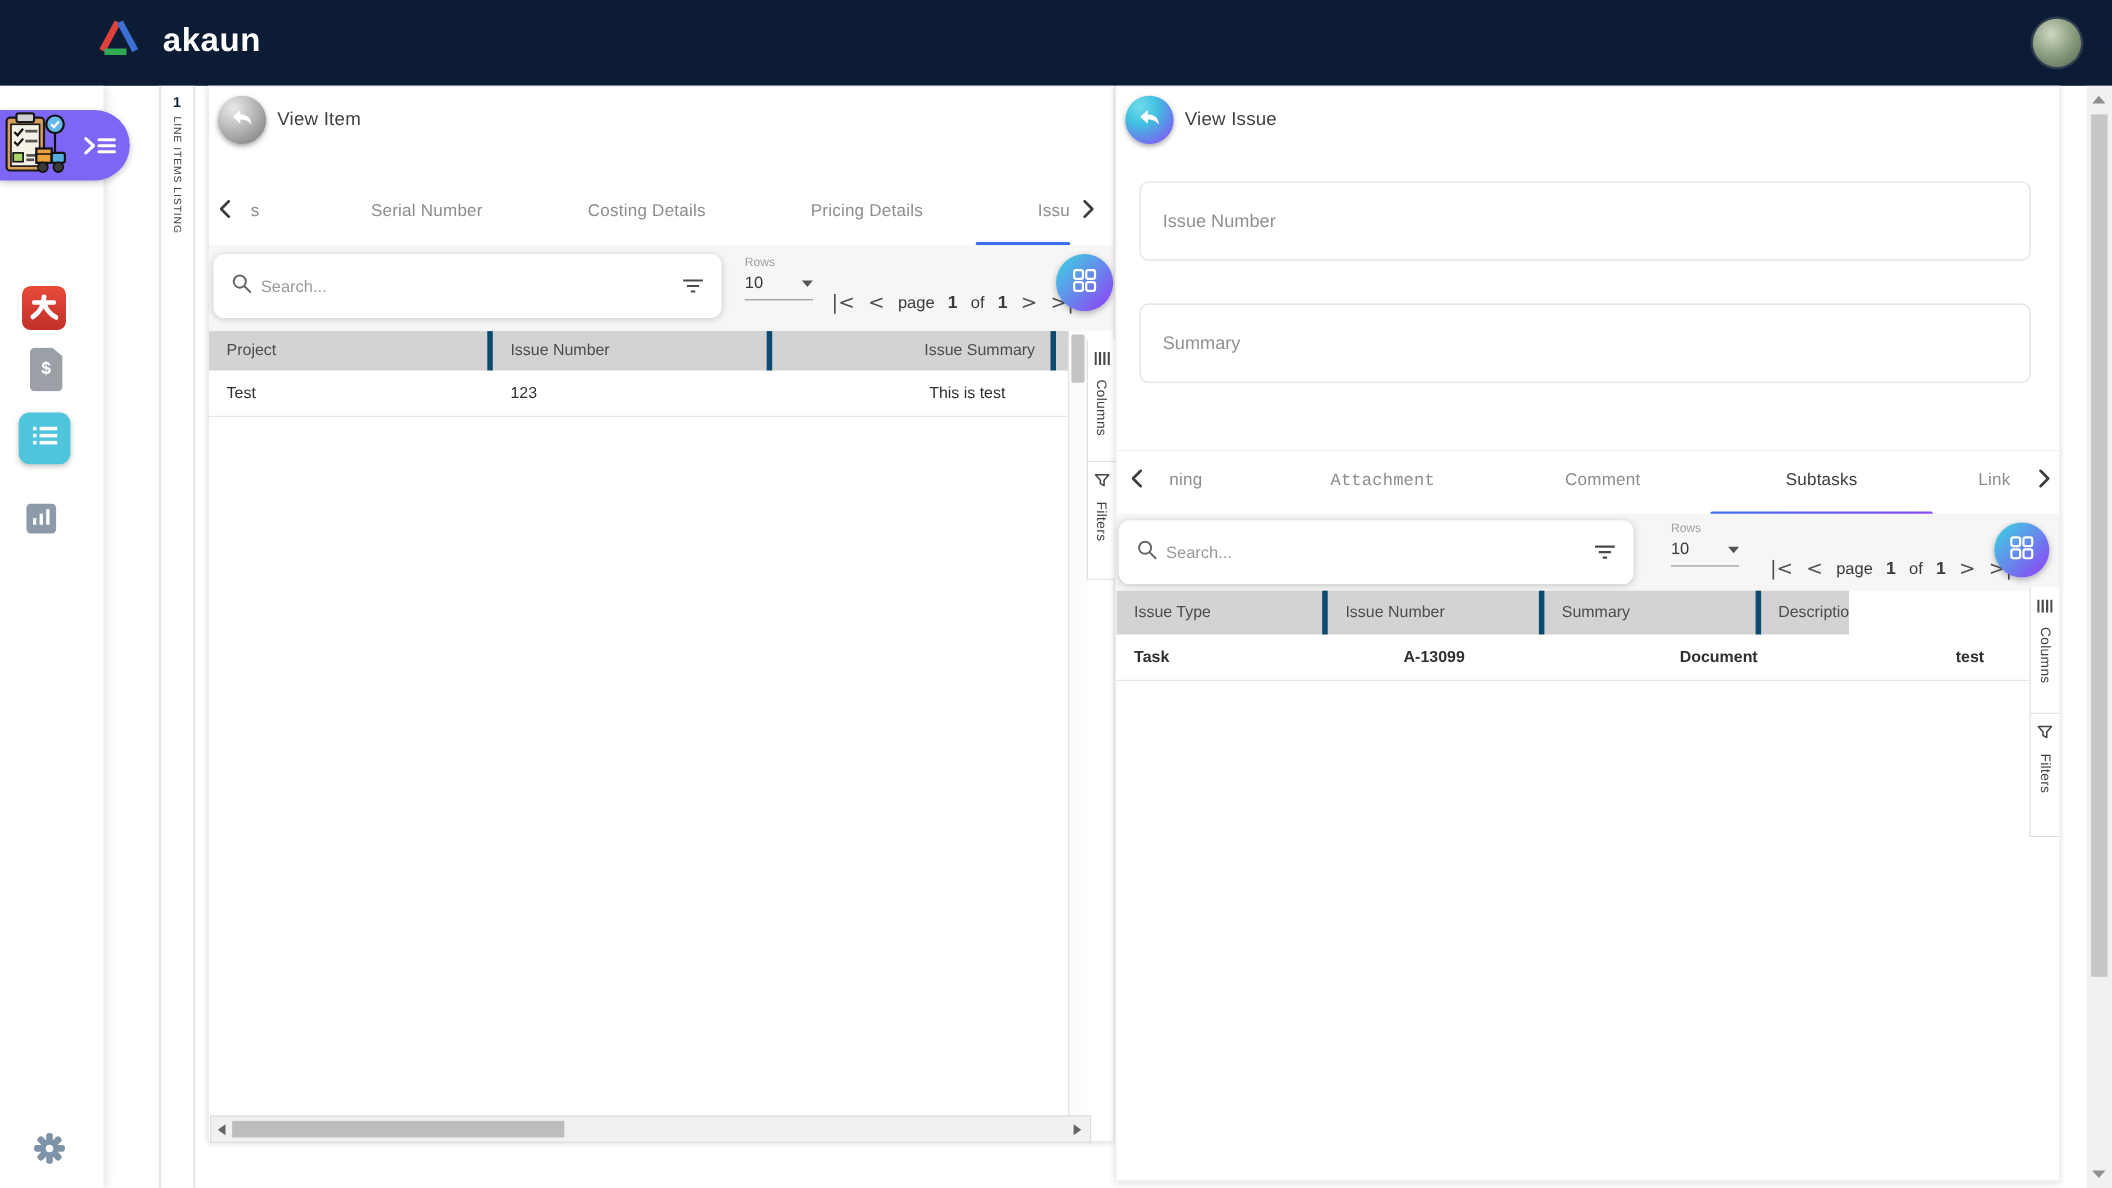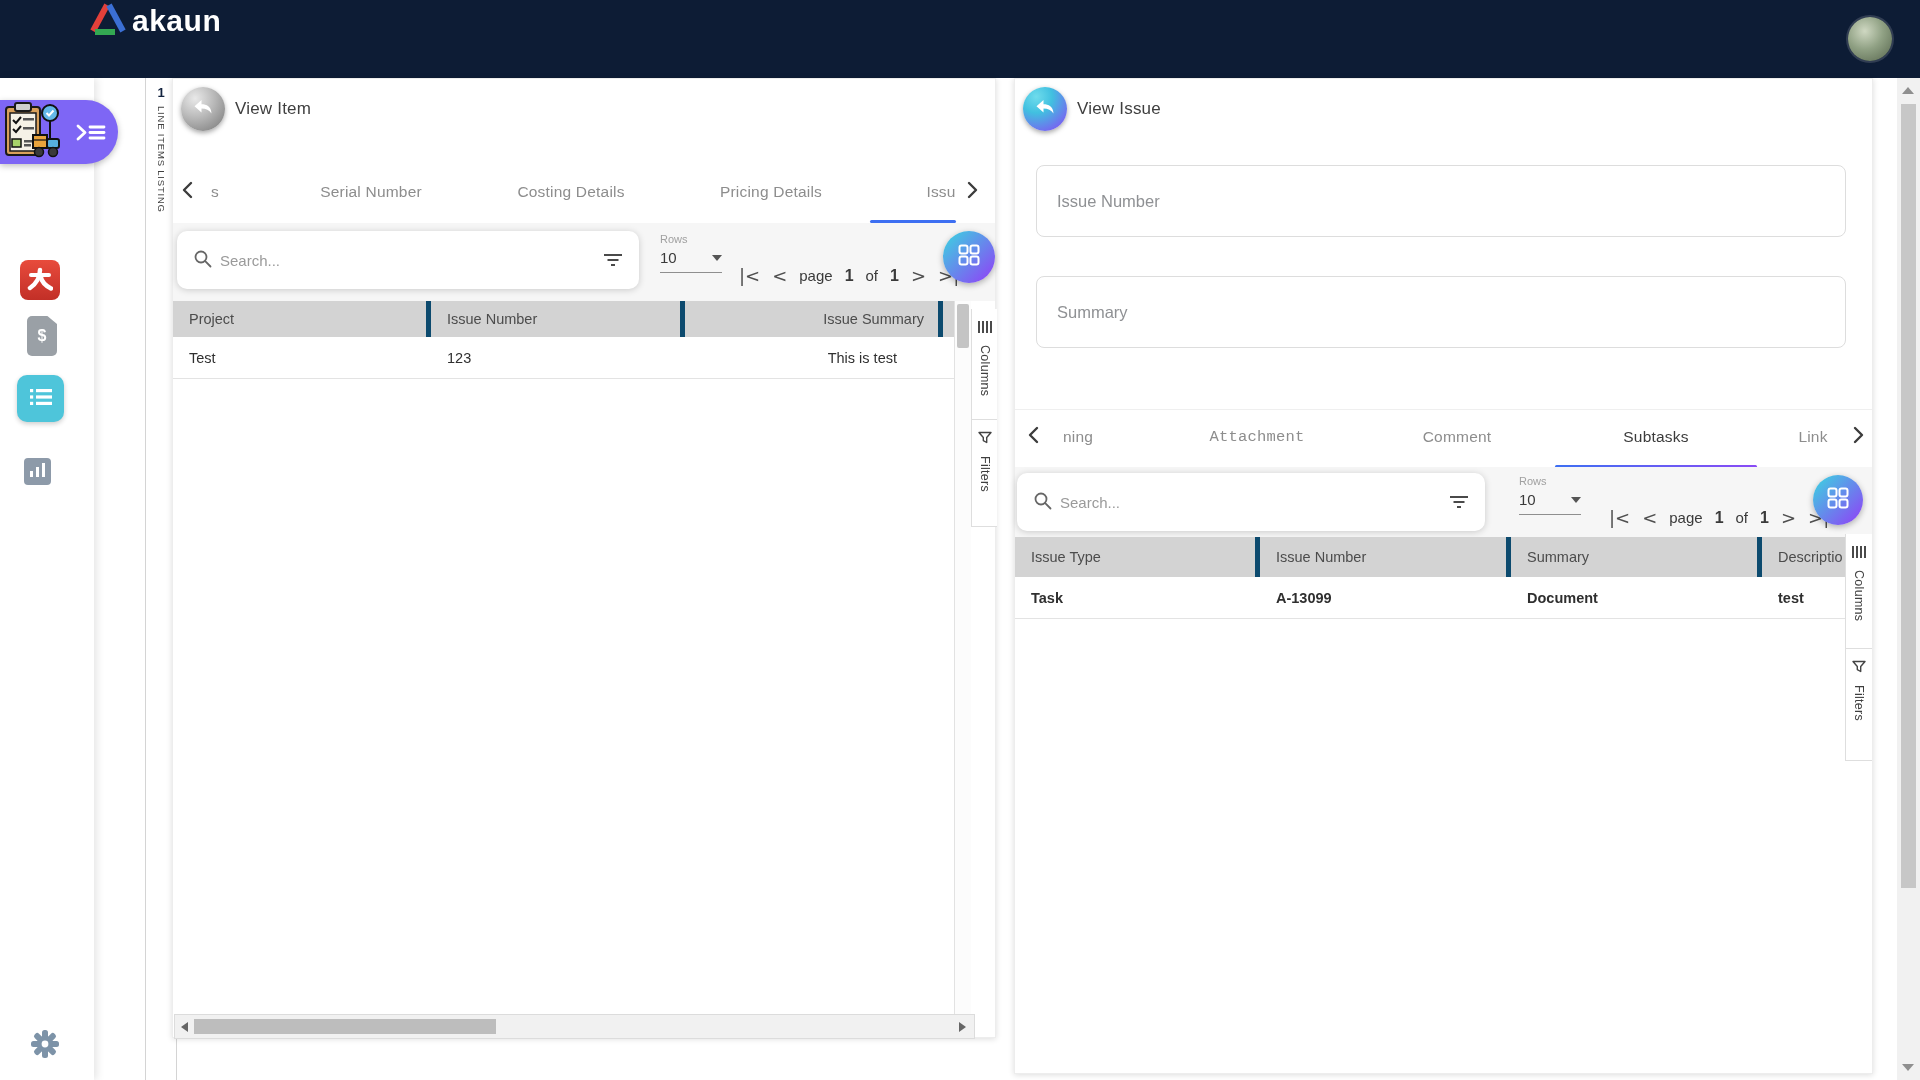--- a/index.html
+++ b/index.html
@@ -1,21 +1,21 @@
 <!DOCTYPE html>
 <html><head>
 <meta charset="utf-8">
 <style>
   * { margin:0; padding:0; box-sizing:border-box; }
   html,body { width:1920px; height:1080px; overflow:hidden; background:#fff;
               font-family:"Liberation Sans", sans-serif; }
 
   
   .header { position:absolute; left:0; top:0; width:1920px; height:78px; background:#0d1c35; }
-  .logo { position:absolute; left:88px; top:1px; display:flex; align-items:center; gap:4px; }
+  .logo { position:absolute; left:88px; top:16px; display:flex; align-items:center; gap:20px; }
   .logo-text { color:#fff; font-size:30px; font-weight:bold; letter-spacing:.5px; }
   .avatar { position:absolute; right:28px; top:17px; width:44px; height:44px; border-radius:50%;
             background:radial-gradient(circle at 38% 32%, #cfd8c2, #90a184 45%, #55644c 100%);
             box-shadow:0 0 0 2px rgba(255,255,255,.15); }
 
   
   .sidebar { position:absolute; left:0; top:78px; width:94px; height:1002px; background:#fff;
              box-shadow:3px 0 8px rgba(0,0,0,.10); }
   .pill { position:absolute; left:0; top:100px; width:118px; height:64px; background:#7e66f5;
           border-radius:0 34px 34px 0; box-shadow:0 2px 6px rgba(0,0,0,.25); z-index:4; }
@@ -34,21 +34,21 @@
 
   
   .line-strip { position:absolute; left:145px; top:78px; width:32px; height:1002px; background:#fff;
                 border-left:1px solid #d4d4d4; border-right:1px solid #d4d4d4;
                 display:flex; flex-direction:column; align-items:center; padding-top:7px; cursor:pointer; }
   .line-badge { font-size:13px; font-weight:bold; color:#13233f; }
   .line-label { writing-mode:vertical-rl; font-size:9.5px; letter-spacing:.8px; color:#3f3f3f; margin-top:6px; }
 
   
   .card { position:absolute; background:#fff; border:1px solid #ededed; box-shadow:0 1px 6px rgba(0,0,0,.14); }
-  .card-left  { left:172px;  top:78px; width:824px; height:960px; }
+  .card-left  { left:189px;  top:78px; width:824px; height:960px; }
   .card-right { left:1014px; top:78px; width:859px; height:996px; }
 
   .back-btn { position:absolute; left:8px; top:8px; width:44px; height:44px; border-radius:50%;
               display:flex; align-items:center; justify-content:center; cursor:pointer;
               box-shadow:0 2px 5px rgba(0,0,0,.35); }
   .back-gray { background:radial-gradient(circle at 32% 26%, #e9e9e9 0%, #bdbdbd 40%, #8d8d8d 80%, #a5a5a5 100%); }
   .back-grad { background:radial-gradient(circle at 30% 22%, #6fdcec 0%, #41c0e0 35%, #7b5df2 85%, #8a55f0 100%); }
   .panel-title { position:absolute; left:62px; top:20px; font-size:17px; color:#3f3f3f; letter-spacing:.2px; }
 
   
@@ -413,21 +413,21 @@
     <span>
       <svg width="22" height="22" viewBox="0 0 22 22">
         <rect x="1.5" y="1.5" width="8" height="8" rx="2" fill="none" stroke="#fff" stroke-width="2"></rect>
         <rect x="12.5" y="1.5" width="8" height="8" rx="2" fill="none" stroke="#fff" stroke-width="2"></rect>
         <rect x="1.5" y="12.5" width="8" height="8" rx="2" fill="none" stroke="#fff" stroke-width="2"></rect>
         <rect x="12.5" y="12.5" width="8" height="8" rx="2" fill="none" stroke="#fff" stroke-width="2"></rect>
       </svg>
     </span>
   </div>
 
-  <div class="thead" style="top:458px; width:830px; height:40px;">
+  <div class="thead" style="top:458px; width:666px; height:40px;">
     <div class="th r-c1 divider-r">Issue Type</div>
     <div class="th r-c2 divider-r">Issue Number</div>
     <div class="th r-c3 divider-r">Summary</div>
     <div class="th r-c4">Descriptio</div>
   </div>
   <div class="trow" style="top:498px; width:830px; height:42px;font-weight:bold;">
     <div class="td r-c1">Task</div>
     <div class="td r-c2">A-13099</div>
     <div class="td r-c3">Document</div>
     <div class="td r-c4">test</div>

